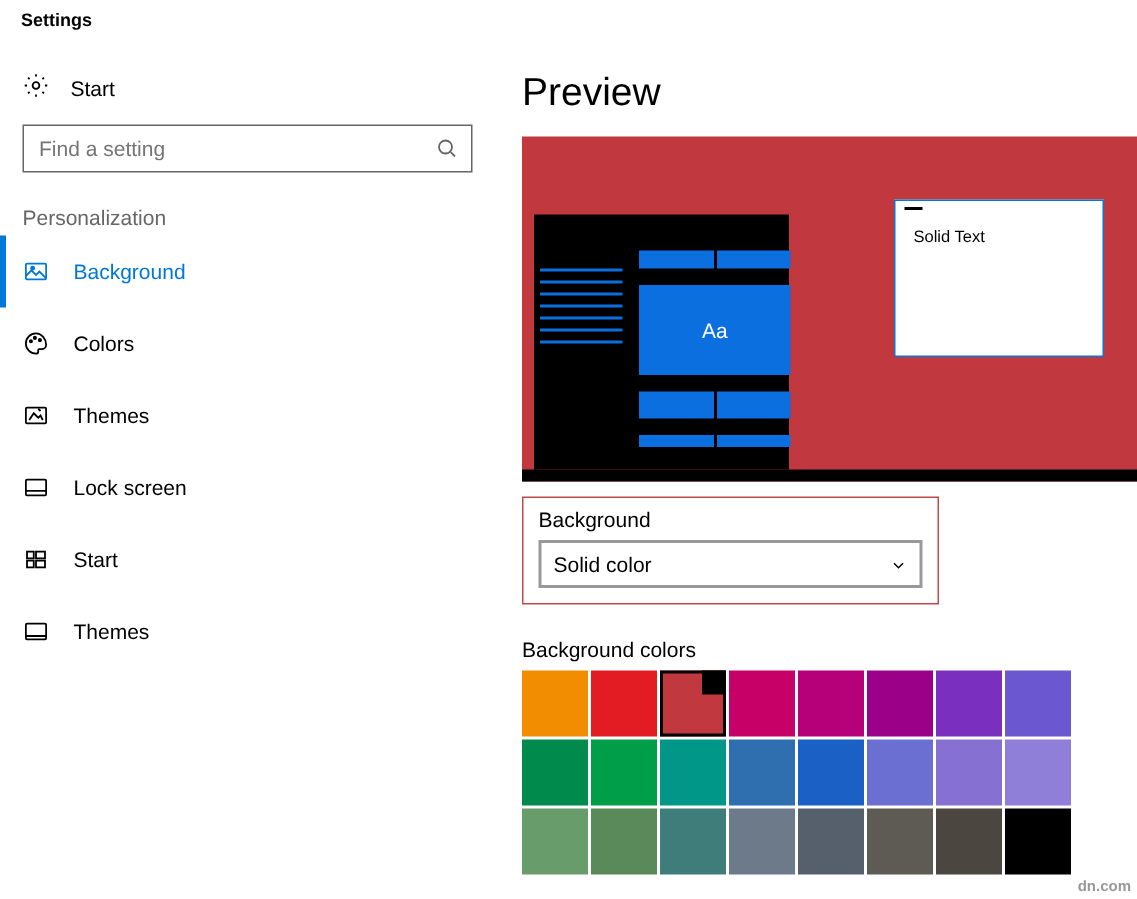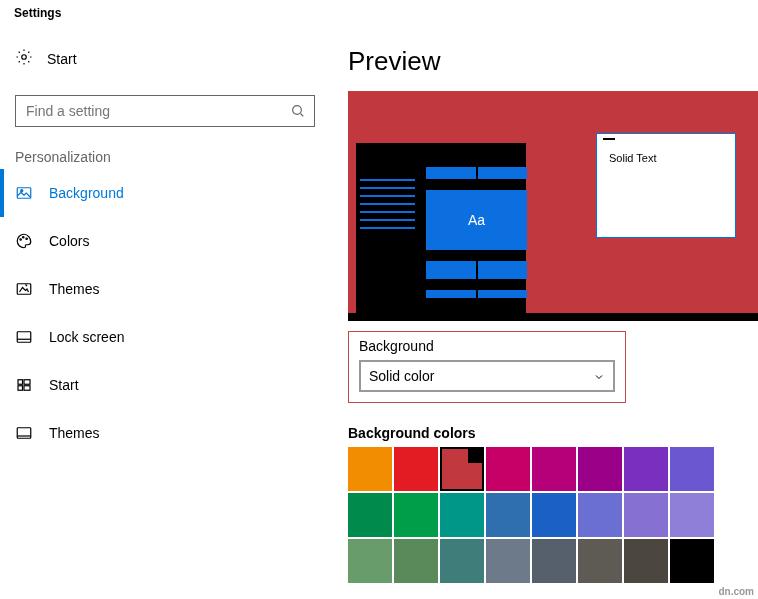--- a/index.html
+++ b/index.html
@@ -11,21 +11,21 @@
   .layout { display:flex; }
   .sidebar { width:340px; padding:0; }
   .main    { flex:1; padding:0 0 0 10px; }
 
   
   .home-row { display:flex; align-items:center; gap:14px; padding:28px 0 0 15px; }
   .home-row svg { width:18px; height:18px; }
   .home-row span { font-size:14px; }
 
   
-  .search-wrap { margin:26px 0 0 15px; width:300px; height:32px; border:1px solid #666; background:#fff; display:flex; align-items:center; padding:0 8px; }
+  .search-wrap { margin:14px 0 0 15px; width:300px; height:32px; border:1px solid #666; background:#fff; display:flex; align-items:center; padding:0 8px; }
   .search-wrap input { flex:1; border:none; outline:none; font-size:14px; background:transparent; }
   .search-wrap .icon { width:16px; height:16px; opacity:.6; }
 
   .section-header { font-size:14px; color:#666; padding:22px 0 4px 15px; }
 
   .nav-item { display:flex; align-items:center; gap:16px; height:48px; padding-left:15px; font-size:14px; cursor:default; position:relative; }
   .nav-item .icon { width:18px; height:18px; color:#000; }
   .nav-item.selected { color:#0078d7; }
   .nav-item.selected .icon { color:#0078d7; }
   .nav-item.selected::before { content:""; position:absolute; left:0; top:0; bottom:0; width:4px; background:#0078d7; }
@@ -50,21 +50,21 @@
   .toprow .tile { flex:1; height:12px; }
   .sample-win { position:absolute; right:22px; top:42px; width:140px; height:105px; background:#fff; border:1px solid #0078d7; }
   .sample-win::before{ content:""; position:absolute; left:6px; top:4px; width:12px; height:2px; background:#000; }
   .sample-win span{ position:absolute; left:12px; top:18px; font-size:11px; }
 
   .dd-wrap { border:1px solid #c04848; width:278px; margin-top:10px; padding:6px 10px 10px 10px; }
   .dd-label { font-size:14px; margin-bottom:6px; }
   .dropdown { width:256px; height:32px; border:2px solid #999; display:flex; align-items:center; justify-content:space-between; padding:0 8px; font-size:14px; }
   .dropdown .chev { width:12px; height:12px; }
 
-  .colors-label { font-size:14px; margin:22px 0 6px 0;font-weight:bold; }
+  .colors-label { font-size:14px; margin:22px 0 6px 0; }
   .swatches { width:368px; display:grid; grid-template-columns:repeat(8,44px); grid-auto-rows:44px; gap:2px; }
   .sw { position:relative; }
   .sw.sel { outline:2px solid #000; outline-offset:-2px; }
   .sw.sel::after{
     content:""; position:absolute; right:0; top:0; width:16px; height:16px; background:#000;
   }
   .sw.sel svg{ position:absolute; right:2px; top:2px; width:12px; height:12px; color:#fff; }
 
   .watermark { position:absolute; right:4px; bottom:2px; font-size:10px; color:#999;font-weight:bold; }
 </style>

